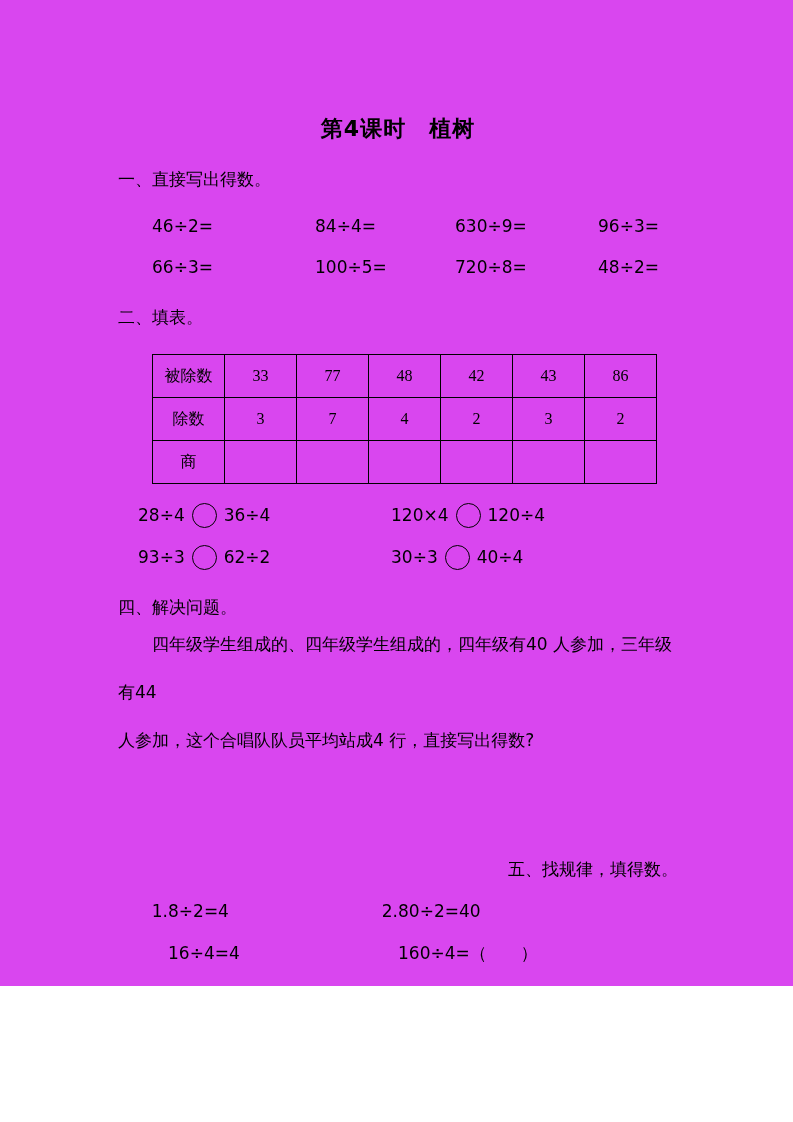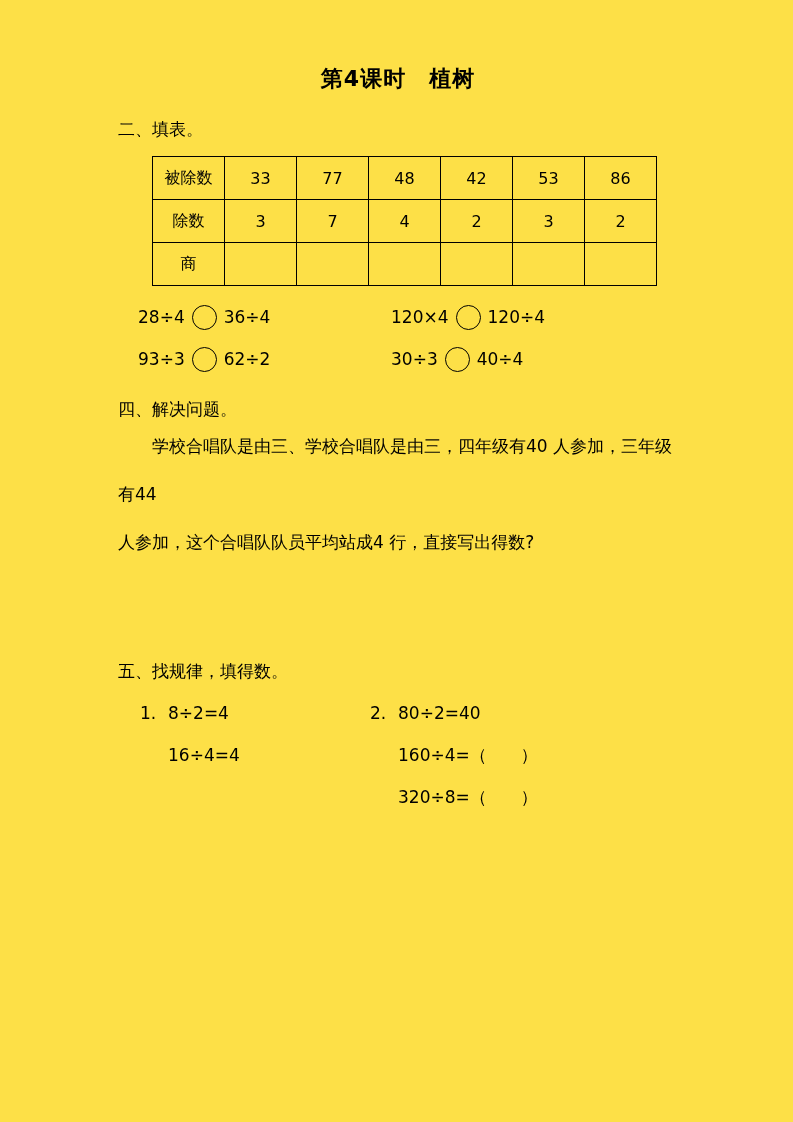--- a/index.html
+++ b/index.html
@@ -1,26 +1,26 @@
 <!DOCTYPE html>
 <html><head>
 <meta charset="utf-8">
 <style>
   * { margin: 0; padding: 0; box-sizing: border-box; }
   html, body { background: #ffffff; }
   .page {
     position: relative;
     width: 793px;
-    height: 1122px;
+    height: 986px;
     margin: 0 auto;
-    background: #fde047;
+    background: #d946ef;
     color: #000000;
     font-family: "DejaVu Sans", "Liberation Sans", sans-serif;
     font-size: 17px;
-    padding: 64px 115px 0 118px;
+    padding: 114px 115px 0 118px;
     overflow: hidden;
   }
   .title {
     text-align: center;
     font-size: 22px;
     font-weight: 700;
     margin-bottom: 22px;
     letter-spacing: 1px;
   }
   .heading {
@@ -31,22 +31,23 @@
   
   .expr-grid {
     margin-left: 34px;
     margin-top: 14px;
     display: grid;
     grid-template-columns: 163px 140px 143px 1fr;
   }
   .expr-grid .expr { line-height: 41px; }
   
   .fill-table {
-    margin: 14px 0 0 34px;
+    margin: 24px 0 0 34px;
     border-collapse: collapse;
+    font-family: Liberation Serif, serif;
   }
   .fill-table td {
     border: 1px solid #000;
     width: 72px;
     height: 43px;
     text-align: center;
     font-size: 16px;
     padding: 0;
   }
   
@@ -66,21 +67,21 @@
     grid-template-columns: 253px 1fr;
   }
   .cmp { line-height: 42px; }
   
   .para-line {
     line-height: 48px;
     margin-top: 0;
   }
   .para-line.indent { text-indent: 34px; }
   
-  .section-5 { margin-top: 92px; }
+  .section-5 { margin-top: 92px; text-align: right; }
   .patterns {
     display: flex;
     margin-left: 22px;
     margin-top: 8px;
   }
   .pattern-col { width: 230px; }
   .pattern-col:last-child { width: auto; }
   .pline {
     display: flex;
     line-height: 42px;
@@ -91,32 +92,45 @@
     flex: 0 0 28px;
   }
 </style>
 </head>
 <body>
 
 <div class="page">
 
   <h1 class="title">第4课时　植树</h1>
 
+  <div>
+    <div class="heading">一、直接写出得数。</div>
+    <div class="expr-grid">
+      <span class="expr">46÷2=</span>
+      <span class="expr">84÷4=</span>
+      <span class="expr">630÷9=</span>
+      <span class="expr">96÷3=</span>
+      <span class="expr">66÷3=</span>
+      <span class="expr">100÷5=</span>
+      <span class="expr">720÷8=</span>
+      <span class="expr">48÷2=</span>
+    </div>
+  </div>
 
   <div>
     <div class="heading">二、填表。</div>
     <table class="fill-table">
       <tbody>
           <tr>
         <td>被除数</td>
         <td>33</td>
         <td>77</td>
         <td>48</td>
         <td>42</td>
-        <td>53</td>
+        <td>43</td>
         <td>86</td>
       </tr>
       <tr>
         <td>除数</td>
         <td>3</td>
         <td>7</td>
         <td>4</td>
         <td>2</td>
         <td>3</td>
         <td>2</td>
@@ -146,21 +160,21 @@
         <span>93÷3</span><span class="circle"></span><span>62÷2</span>
       </div>
       <div class="cmp">
         <span>30÷3</span><span class="circle"></span><span>40÷4</span>
       </div>
     </div>
   </div>
 
   <div>
     <div class="heading">四、解决问题。</div>
-    <div class="para-line indent">学校合唱队是由三、学校合唱队是由三，四年级有40 人参加，三年级有44</div>
+    <div class="para-line indent">四年级学生组成的、四年级学生组成的，四年级有40 人参加，三年级有44</div>
     <div class="para-line">人参加，这个合唱队队员平均站成4 行，直接写出得数?</div>
   </div>
 
   <div class="section-5">
     <div class="heading">五、找规律，填得数。</div>
     <div class="patterns">
       <div class="pattern-col">
         <div class="pline">
           <span class="pnum">1.</span>
           <span>8÷2=4</span>

